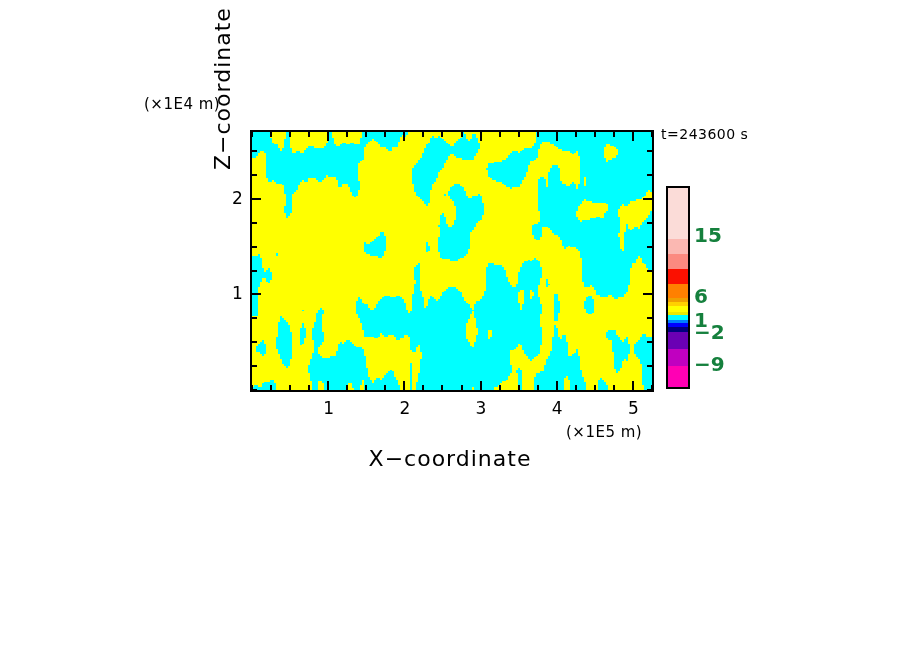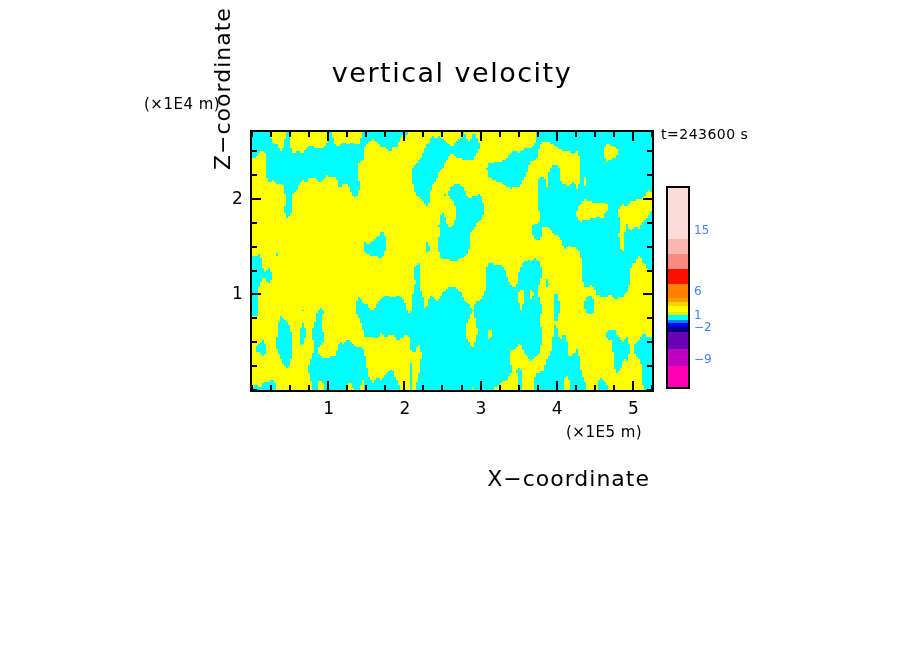--- a/index.html
+++ b/index.html
@@ -14,32 +14,32 @@
 
   .txt{position:absolute;color:#000;white-space:nowrap;font-weight:400;}
 
   #plot-title{
     left:0;top:57px;width:904px;text-align:center;
     font-size:27px;letter-spacing:1.5px;
   }
   #z-unit-label{left:144px;top:95px;font-size:15px;letter-spacing:.5px;}
   #x-unit-label{left:566px;top:423px;font-size:15px;letter-spacing:.5px;}
   #x-axis-title{
-    left:250px;top:446px;width:400px;text-align:right;
-    font-size:22px;letter-spacing:1px;margin-top:20px;
+    left:250px;top:446px;width:400px;text-align:center;
+    font-size:22px;letter-spacing:1px;
   }
   #y-axis-title{
     left:-5px;top:0;font-size:22px;letter-spacing:1px;
     transform:translate(215px,170px) rotate(-90deg);
     transform-origin:0 0;
   }
   #time-annotation{left:661px;top:126px;font-size:14px;letter-spacing:.5px;}
 
   .tick-label{position:absolute;font-size:17px;color:#000;}
-  .cbar-label{position:absolute;font-size:12px;color:#3b82f6;font-weight:400;}
+  .cbar-label{position:absolute;font-size:20px;color:#15803d;font-weight:700;}
 
   #plot-frame{
     position:absolute;left:250px;top:130px;
     width:400px;height:258px;
     border:2px solid #000;box-sizing:content-box;
     overflow:hidden;background:#00ffff;
   }
   #field-svg{display:block;width:400px;height:258px;}
 
   #colorbar{
@@ -49,21 +49,20 @@
     overflow:hidden;
   }
   .cbar-band{width:100%;}
   .tick{position:absolute;background:#000;}
 </style>
 </head>
 <body>
 
 <div class="fig">
 
-  <div class="txt" id="plot-title">vertical velocity</div>
 
   <div class="txt" id="z-unit-label">(×1E4 m)</div>
 
   <div class="txt" id="time-annotation">t=243600 s</div>
 
   <div class="txt" id="y-axis-title">Z−coordinate</div>
 
   <div id="plot-frame">
     <svg id="field-svg" viewBox="0 0 400 258" preserveAspectRatio="none">
       <rect x="0" y="0" width="400" height="258" fill="#00ffff"></rect>

